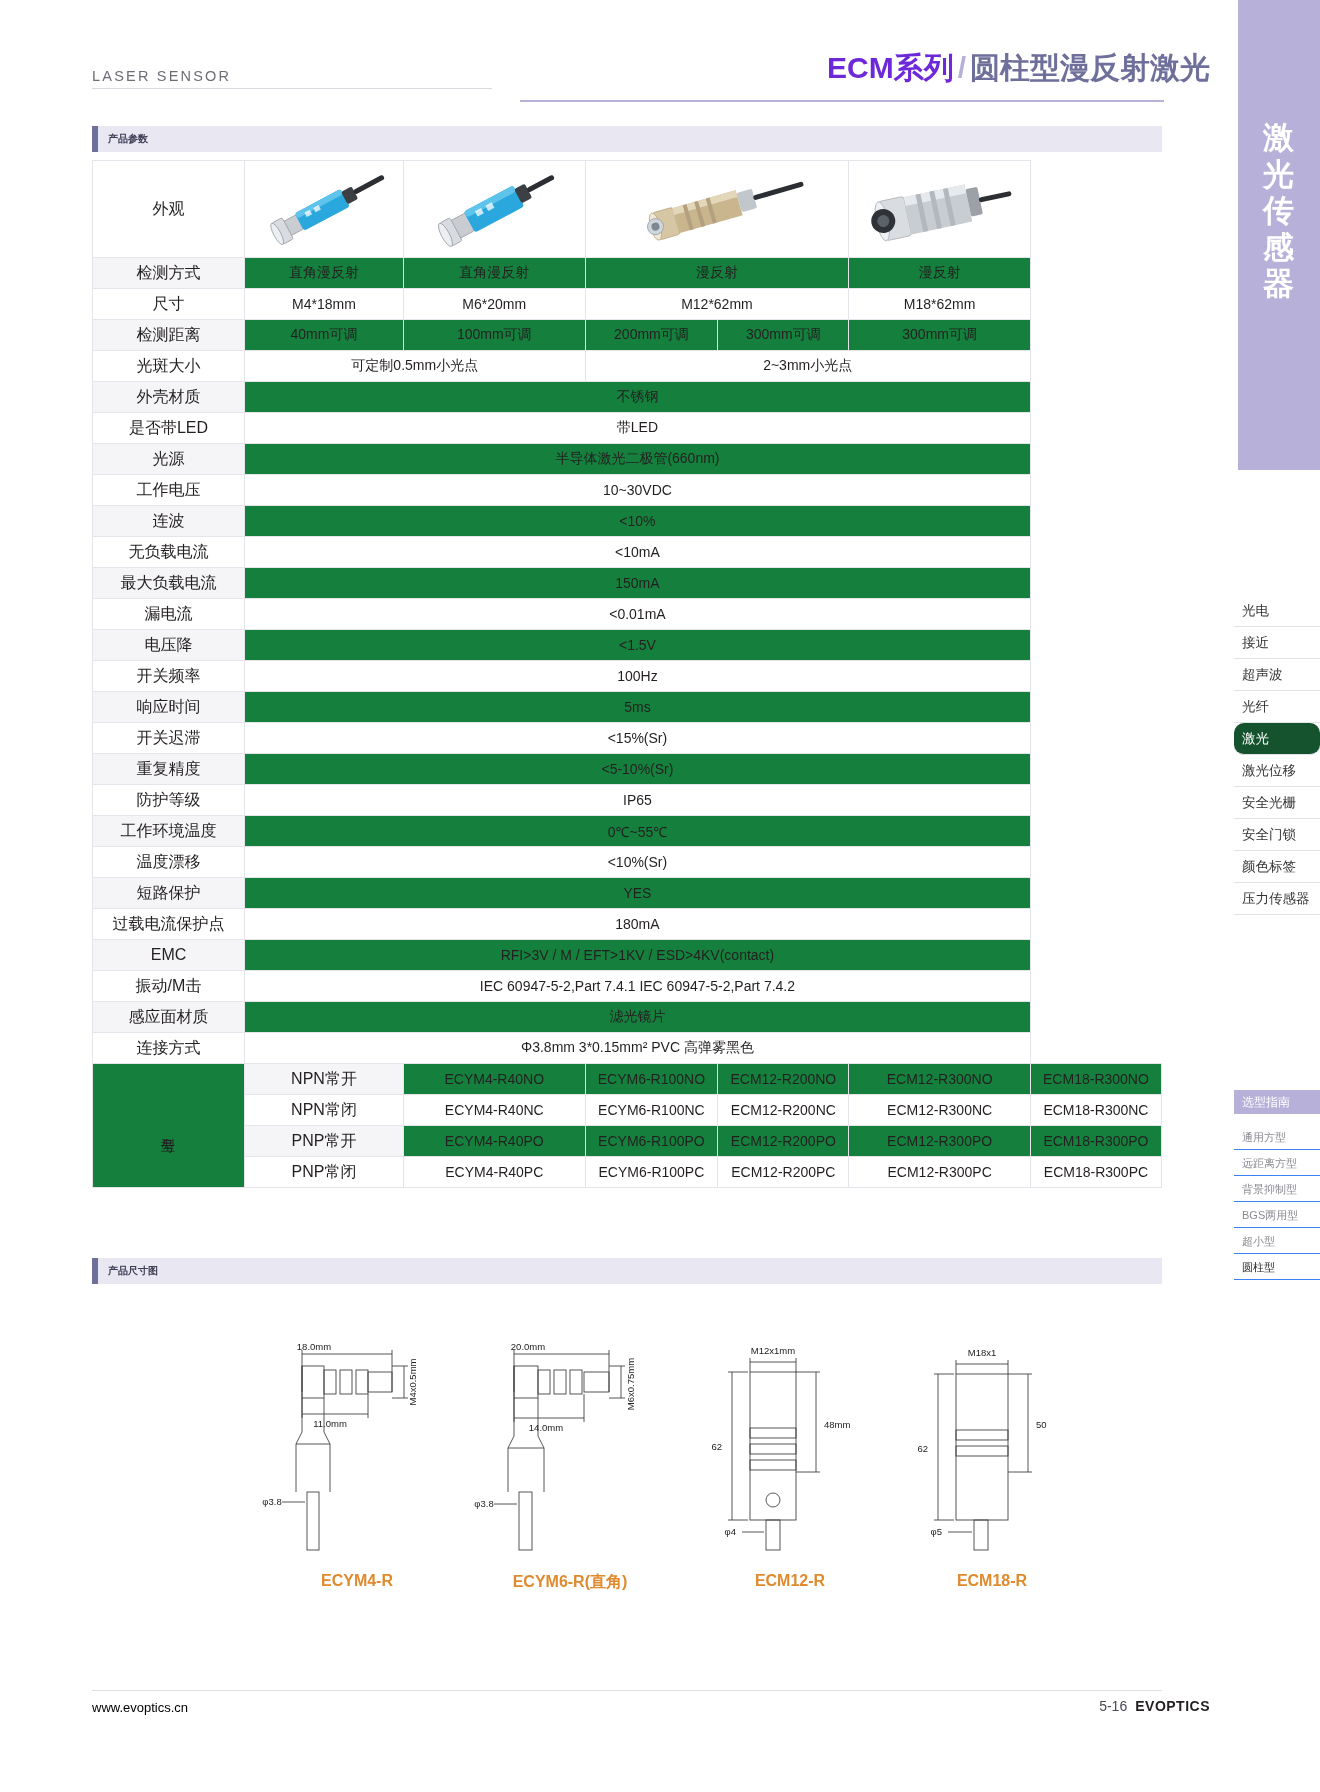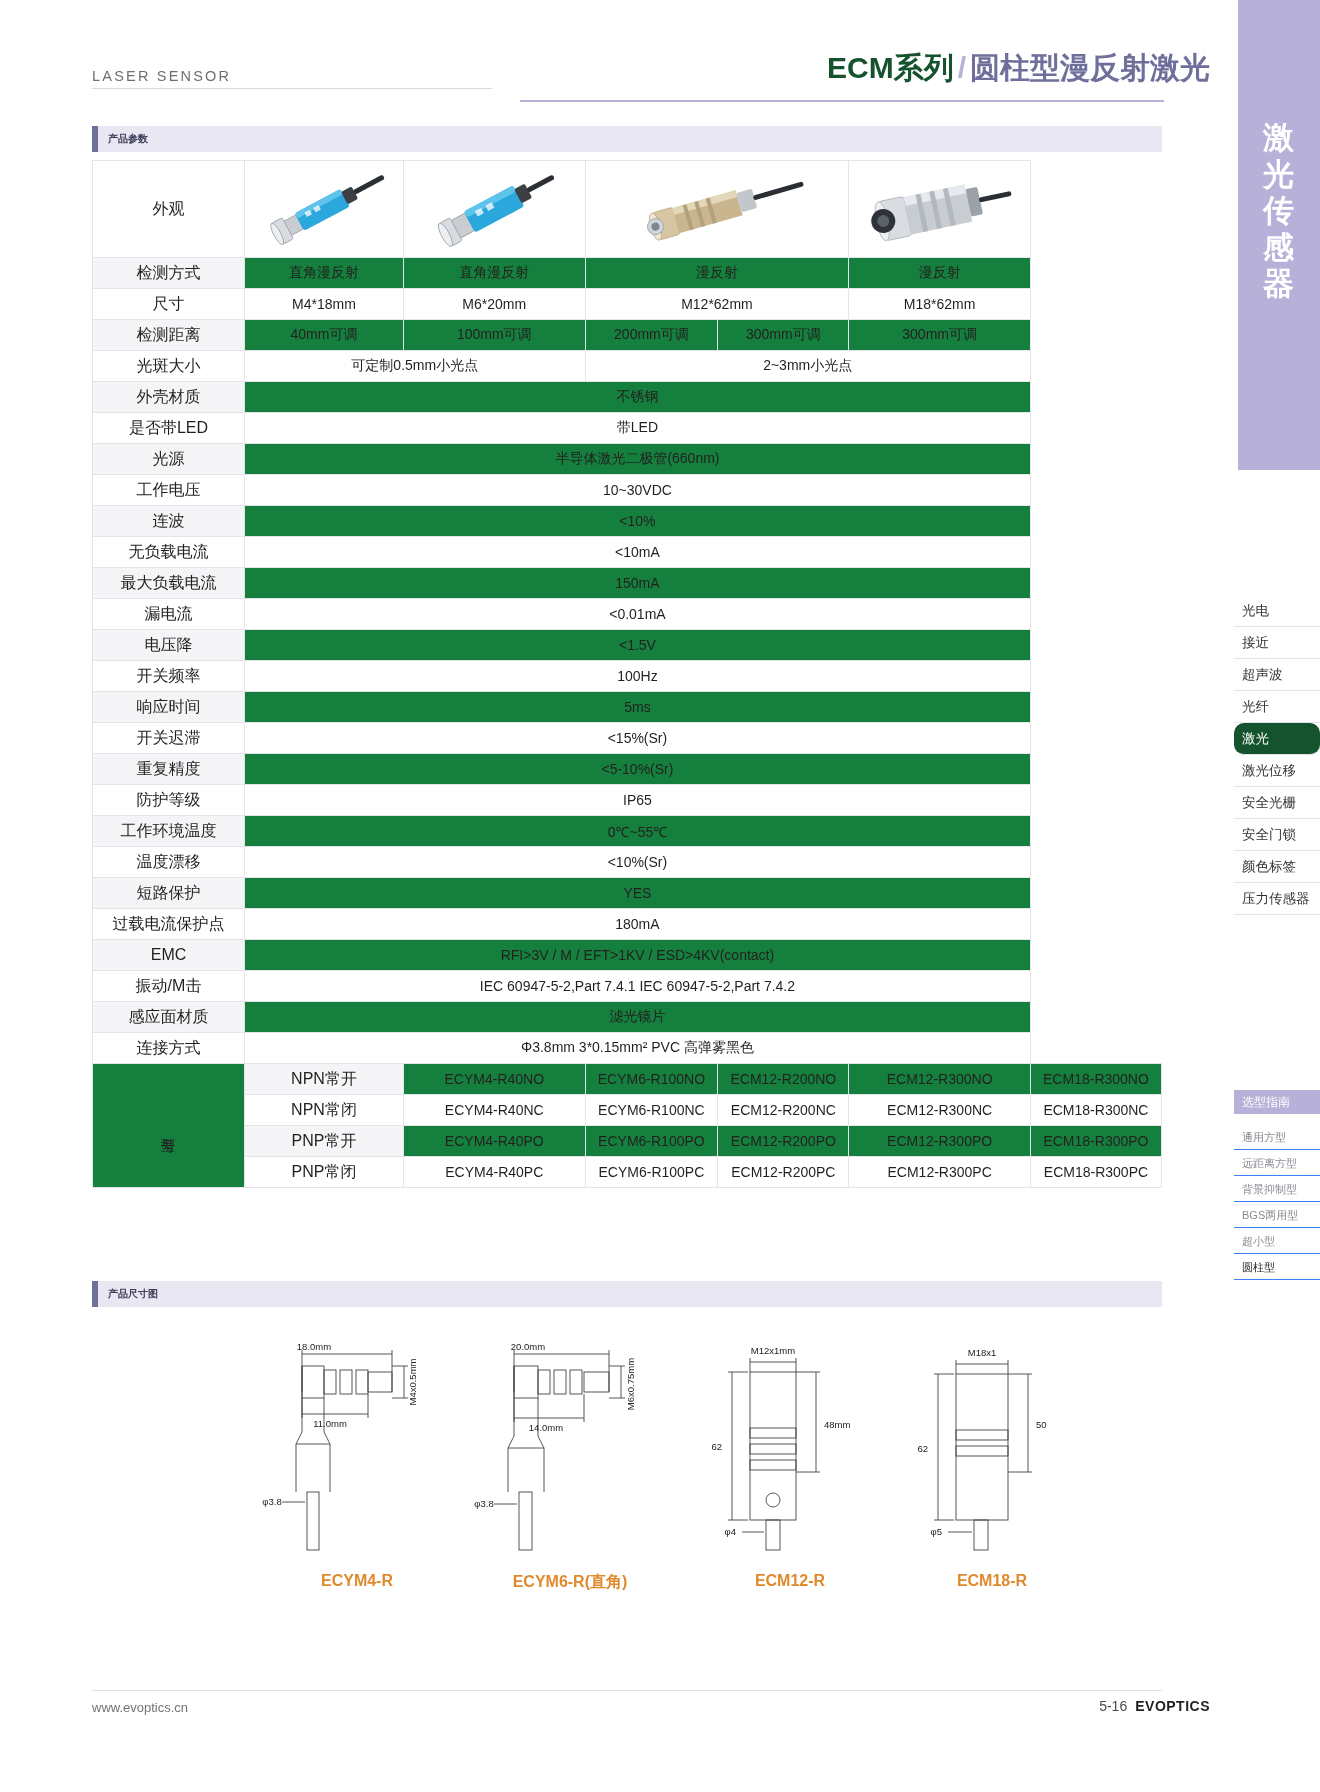--- a/index.html
+++ b/index.html
@@ -60,21 +60,21 @@
   .hdr-left {
     position:absolute; left:92px; top:68px;
     font-size:14.5px; letter-spacing:2.2px; color:#6d6d75;
   }
   .hdr-right {
     position:absolute; right:110px; top:48px;
     text-align:right;
     font-size:30px; font-weight:bold;
     white-space:nowrap;
   }
-  .hdr-right .m { color:#14532d;margin-left:40px; }
+  .hdr-right .m { color:#6d28d9;margin-left:40px; }
   .hdr-right .sep { color:#b7b0d8; font-weight:bold; padding:0 4px; }
   .hdr-right .s { color:#6f6f9b; }
   .hdr-rule {
     position:absolute; left:520px; top:100px; width:644px; height:2px;
     background:#b7b0d8;
   }
   .hdr-rule2 {
     position:absolute; left:92px; top:88px; width:400px; height:1px;
     background:#d8d8de;
   }
@@ -134,21 +134,21 @@
   }
   .dim-svg { position:absolute; }
 
   
   .footer-rule {
     position:absolute; left:92px; top:1690px; width:1070px; height:1px;
     background:#dedee4;
   }
   .foot-left {
     position:absolute; left:92px; top:1700px;
-    font-size:13px; color:#737373;
+    font-size:13px; color:#000000;
   }
   .foot-right {
     position:absolute; right:110px; top:1698px;
     font-size:14px; color:#3a3a42;
     white-space:nowrap;
   }
   .foot-right .page { color:#4a4a52; margin-right:8px; }
   .foot-right .brand { font-weight:bold; letter-spacing:0.5px; }
   .foot-right .brand .ev { color:#231f20; }
 </style>
@@ -420,21 +420,21 @@
     <td class="lab">PNP常闭</td>
     <td class="muted">ECYM4-R40PC</td>
     <td>ECYM6-R100PC</td>
     <td class="muted">ECM12-R200PC</td>
     <td>ECM12-R300PC</td>
     <td class="muted">ECM18-R300PC</td>
   </tr>
 </tbody>
   </table>
 
-<div class="sec-bar" style="top:1258px;margin-top:23px;">
+<div class="sec-bar" style="top:1258px;">
   <div class="lbl">产品尺寸图</div>
 </div>
 
 <div class="dim-area">
 
   <svg class="dim-svg" style="left:160px; top:12px;" width="230" height="230" viewBox="0 0 230 230">
     <g stroke="#444" fill="none" stroke-width="0.9">
 
       <line x1="50" y1="22" x2="140" y2="22"></line>
       <line x1="50" y1="18" x2="50" y2="60"></line>

